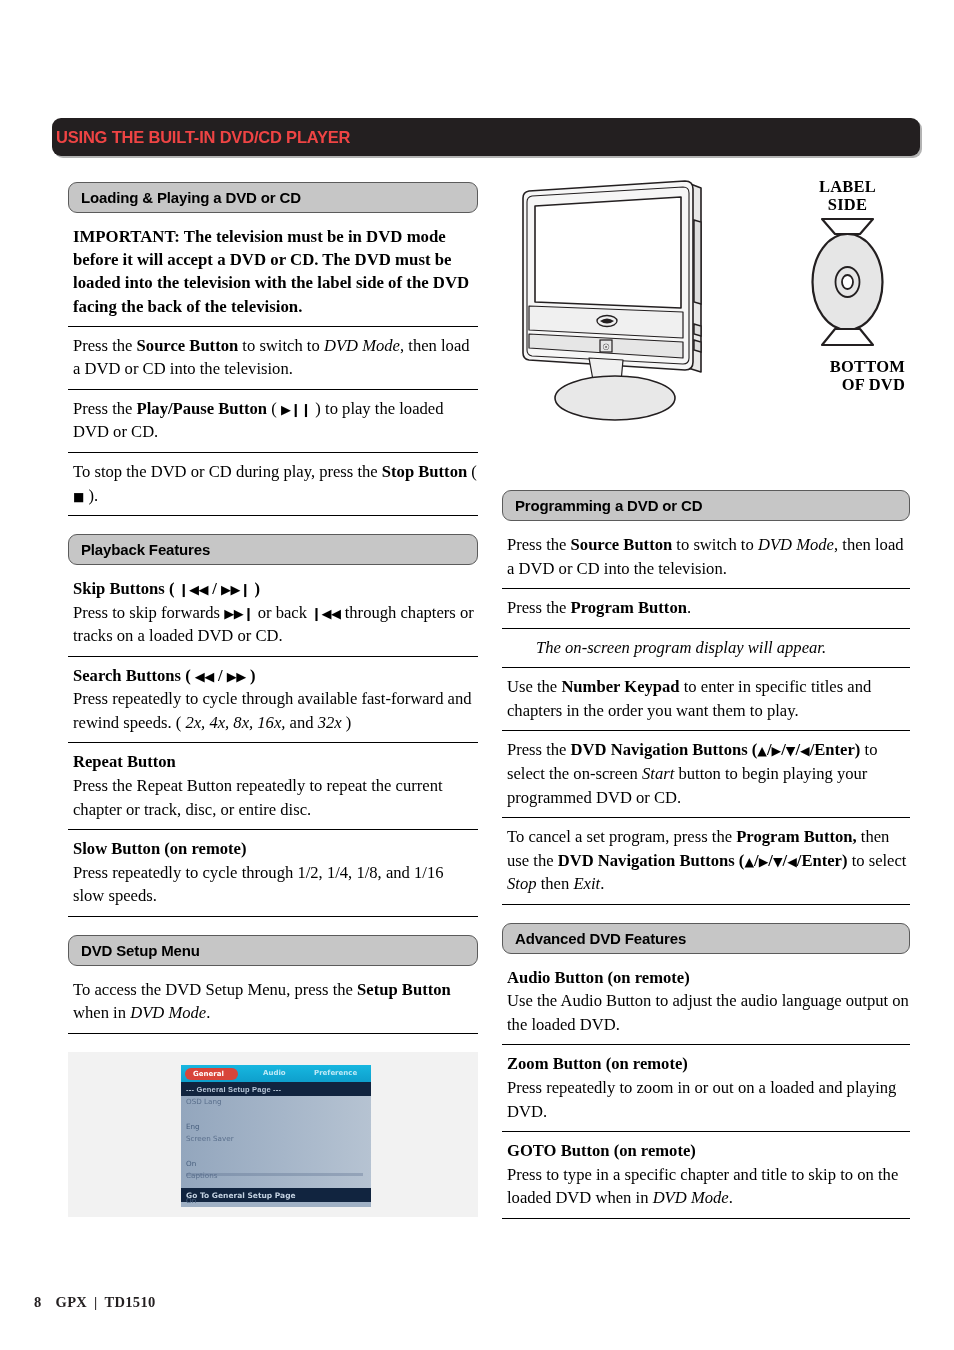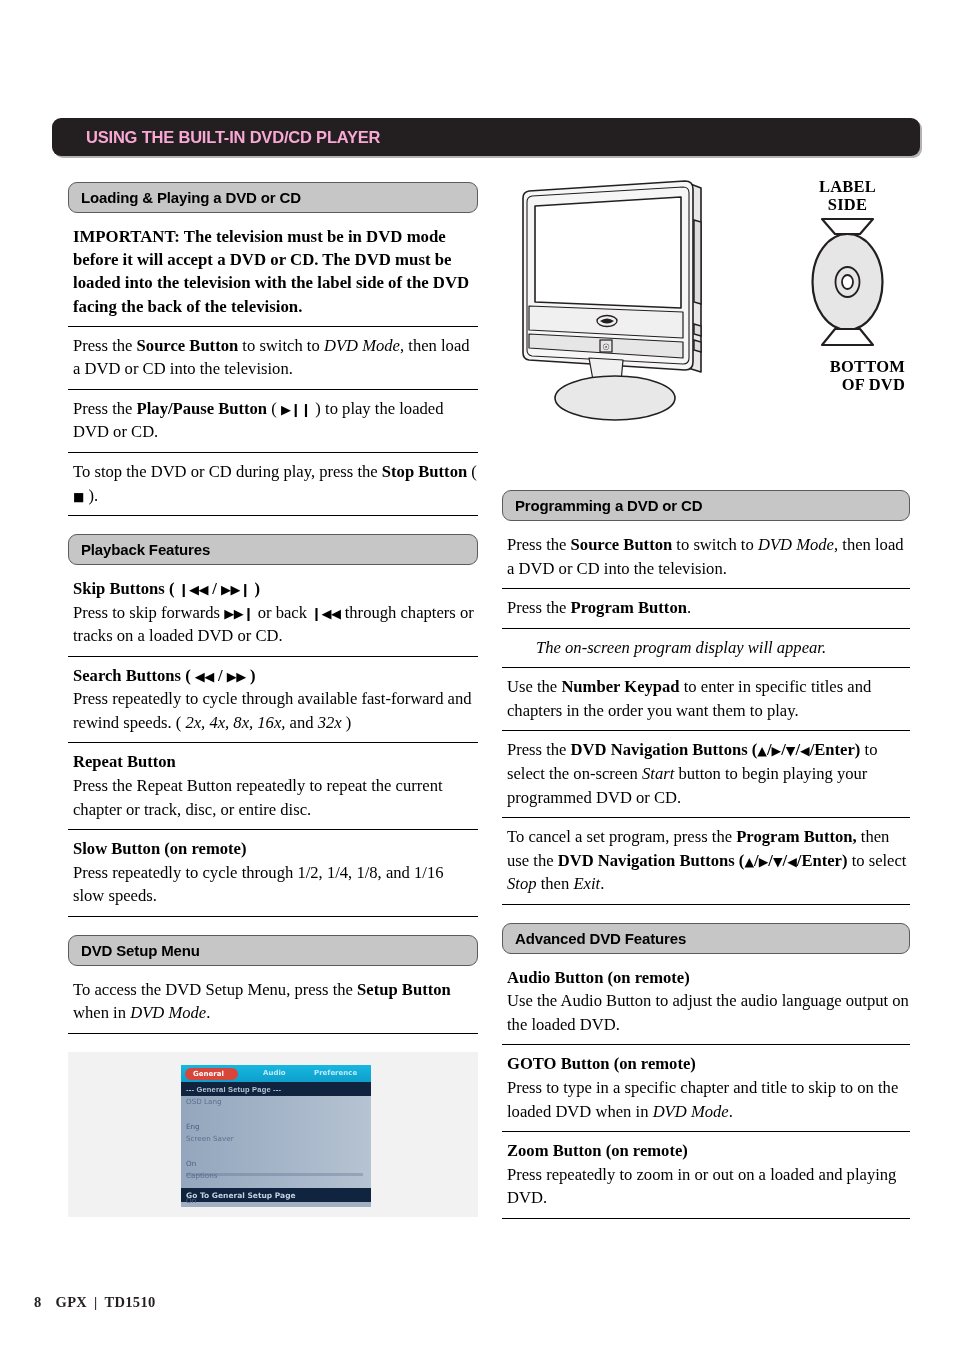--- a/index.html
+++ b/index.html
@@ -34,22 +34,22 @@
     border-radius: 9px;
     box-shadow: 2px 2px 0 0 #b3b3b3;
     display: flex;
     align-items: center;
   }
   .main-banner .label {
     font-family: "Liberation Sans", sans-serif;
     font-weight: bold;
     font-size: 16.5px;
     letter-spacing: -0.2px;
-    color: #f9a8d4;
-    margin-left: 34px;
+    color: #ef4444;
+    margin-left: 4px;
   }
 
   
   .sub-banner {
     height: 31px;
     background: #c6c6c6;
     border: 1.3px solid #5b5b5b;
     border-radius: 9px;
     display: flex;
     align-items: center;
@@ -395,22 +395,22 @@
         <div class="block"><span>To cancel a set program, press the <b>Program Button,</b> then use the <b>DVD Navigation Buttons (</b><b class="nav-glyph">▲</b><b>/</b><b class="nav-glyph">▶</b><b>/</b><b class="nav-glyph">▼</b><b>/</b><b class="nav-glyph">◀</b><b>/Enter)</b> to select <i>Stop</i> then <i>Exit</i>.</span></div>
       </div>
 
     <div class="banner-gap"></div>
 
     <div class="sub-banner">
       <span class="label">Advanced DVD Features</span>
     </div>
     <div class="after-banner" id="advanced-blocks">
         <div class="block first"><span class="hdr"><b>Audio Button (on remote)</b></span><span>Use the Audio Button to adjust the audio language output on the loaded DVD.</span></div>
+        <div class="block"><span class="hdr"><b>Zoom Button (on remote)</b></span><span>Press repeatedly to zoom in or out on a loaded and playing DVD.</span></div>
         <div class="block"><span class="hdr"><b>GOTO Button (on remote)</b></span><span>Press to type in a specific chapter and title to skip to on the loaded DVD when in <i>DVD Mode</i>.</span></div>
-        <div class="block"><span class="hdr"><b>Zoom Button (on remote)</b></span><span>Press repeatedly to zoom in or out on a loaded and playing DVD.</span></div>
       </div>
   </div>
 
   <div class="footer">
     <span class="num">8</span><span>GPX</span><span class="sep">|</span><span>TD1510</span>
   </div>
 
 </div>
 
 </body></html>

